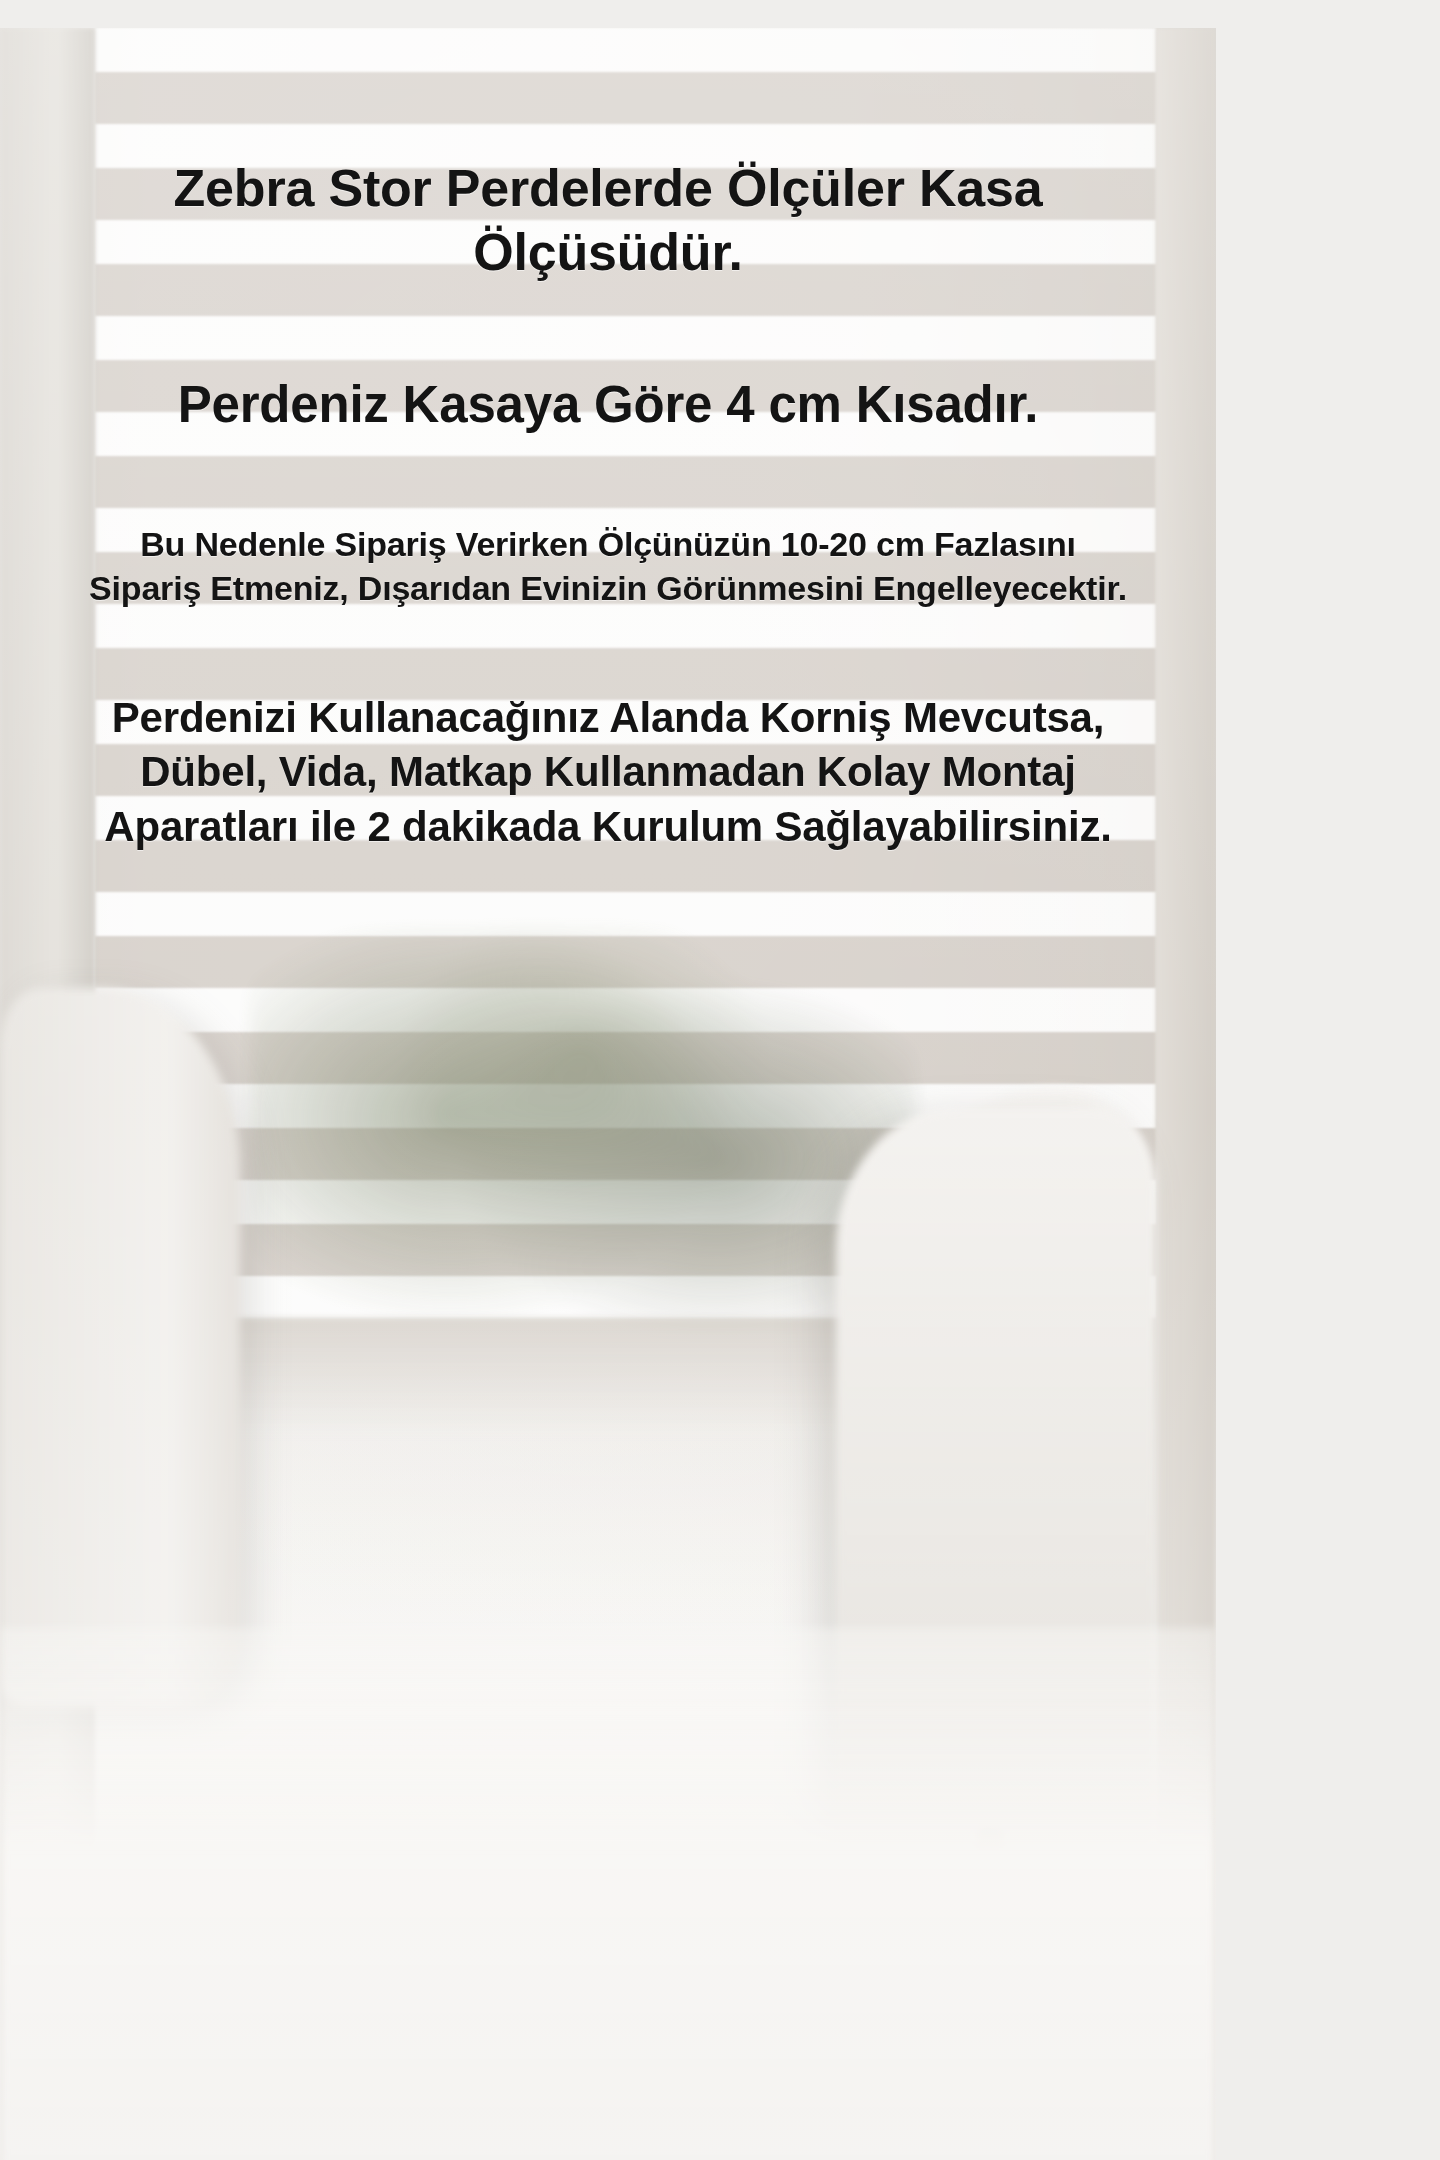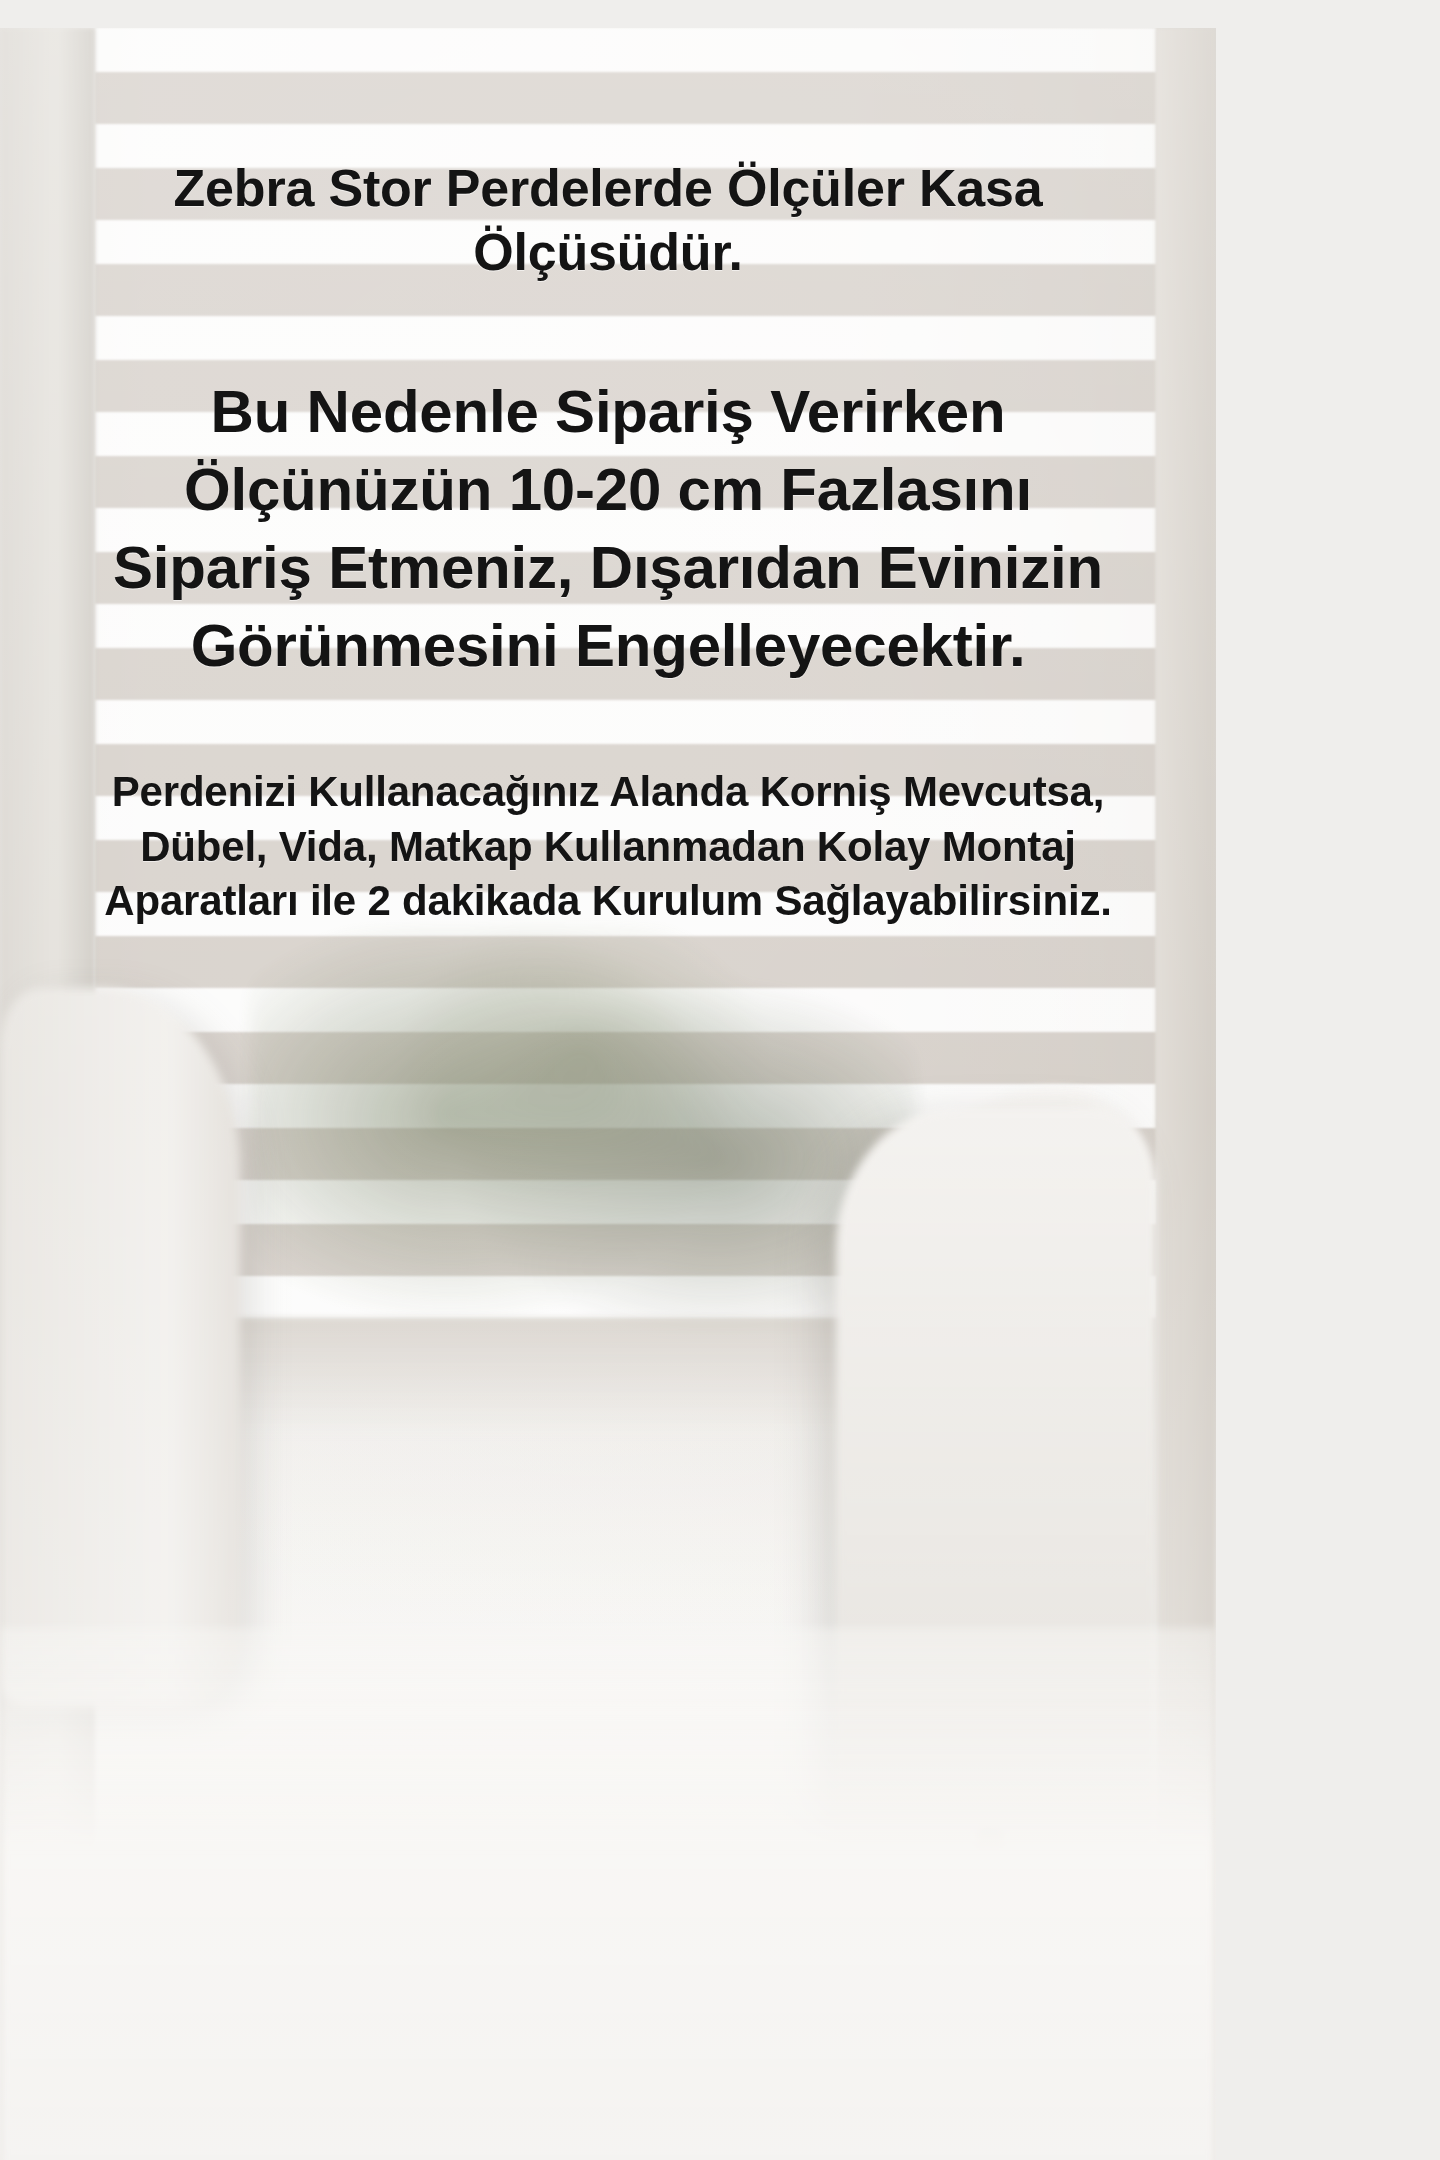--- a/index.html
+++ b/index.html
@@ -178,21 +178,21 @@
     line-height: 1.24;
     letter-spacing: -0.2px;
     text-shadow: 0 1px 0 rgba(255,255,255,0.55);
     margin: 0 0 62px 0;
     white-space: pre-line;
   }
 
   .b1 { font-size: 52px; margin-bottom: 88px; }
   .b2 { font-size: 51px; margin-bottom: 86px; }
   .b3 { font-size: 50px; margin-bottom: 80px; line-height: 1.30; }
-  .b4 { font-size: 60px; margin-bottom: 80px; line-height: 1.30; }
+  .b4 { font-size: 34px; margin-bottom: 80px; line-height: 1.30; }
   .b5 { font-size: 50px; margin-bottom: 82px; line-height: 1.28; }
   .b6 { font-size: 42px; margin-bottom: 0; line-height: 1.30; }
 </style>
 </head>
 <body>
 
 <div class="poster">
 
   <div class="bg"></div>
   <div class="blind"></div>
@@ -202,17 +202,18 @@
   <div class="wall-right"></div>
   <div class="chair-left"></div>
   <div class="chair-right-back"></div>
   <div class="chair-right"></div>
   <div class="chair-right-leg"></div>
   <div class="rug"></div>
   <div class="bg-soft"></div>
 
   <div class="content">
     <p class="block b1">Zebra Stor Perdelerde Ölçüler Kasa Ölçüsüdür.</p>
+    <p class="block b2">Perdeniz Kasaya Göre 4 cm Kısadır.</p>
     <p class="block b4">Bu Nedenle Sipariş Verirken Ölçünüzün 10-20 cm Fazlasını Sipariş Etmeniz, Dışarıdan Evinizin Görünmesini Engelleyecektir.</p>
     <p class="block b6">Perdenizi Kullanacağınız Alanda Korniş Mevcutsa, Dübel, Vida, Matkap Kullanmadan Kolay Montaj Aparatları ile 2 dakikada Kurulum Sağlayabilirsiniz.</p>
   </div>
 
 </div>
 
 </body></html>

